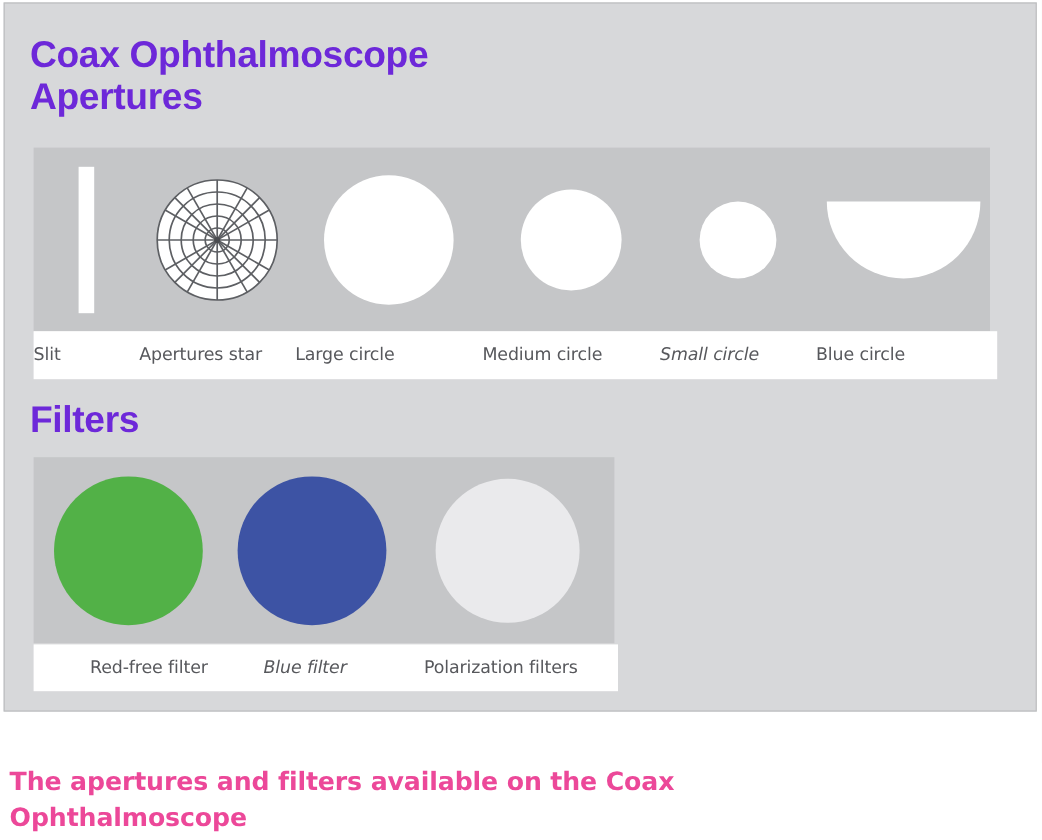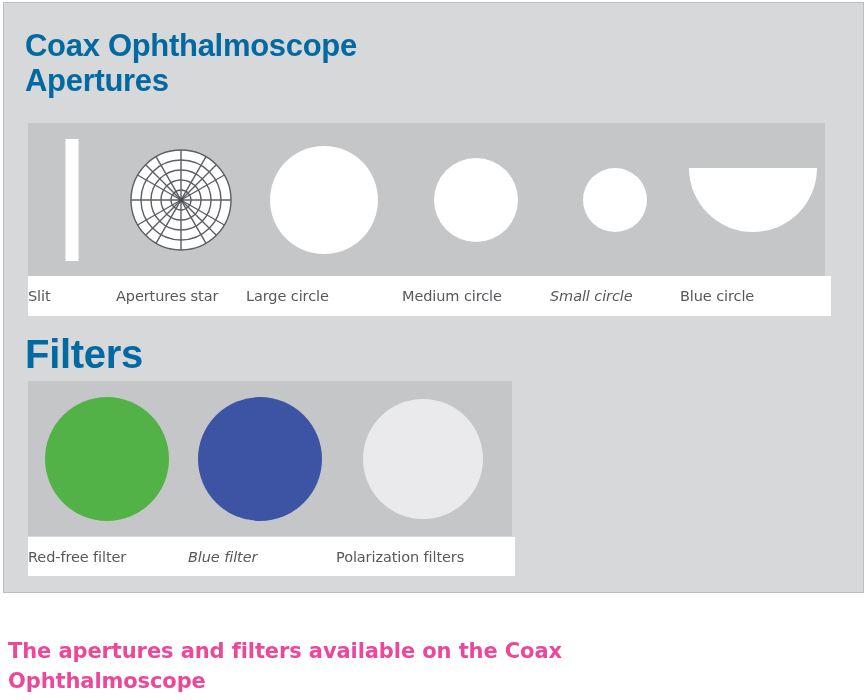--- a/index.html
+++ b/index.html
@@ -31,37 +31,37 @@
     width: 861px;
     height: 591px;
     background: #d7d8da;
     border: 1px solid #bdbec0;
     box-sizing: border-box;
   }
 
   
   .section-heading {
     position: absolute;
-    color: #0369a1;
+    color: #6d28d9;
     font-weight: 700;
     letter-spacing: -0.3px;
     line-height: 1.14;
     white-space: pre-line;
     font-stretch: condensed;
   }
   #apertures-heading {
     left: 21px;
     top: 25px;
     font-size: 31px;
     width: 520px;
   }
   #filters-heading {
     left: 21px;
     top: 329px;
-    font-size: 40px;
+    font-size: 31px;
   }
 
   
   .display-panel {
     position: absolute;
     background: #c5c6c8;
   }
   .label-strip {
     position: absolute;
     background: #ffffff;
@@ -264,21 +264,21 @@
         <div class="filter-disc" id="shape-blue-filter" style="background:#3d53a4;"></div>
       </div>
 
       <div class="filter-cell" style="left:306px; width:178px;">
         <div class="filter-disc" id="shape-polarization-filter" style="background:#eaeaec;"></div>
       </div>
 
     </div>
 
     <div class="label-strip" id="filters-strip">
-      <div class="item-label" style="width:160px;">Red-free filter</div>
+      <div class="item-label" style="width:160px;padding-left:47px;">Red-free filter</div>
       <div class="item-label" style="width:148px;font-style:italic;">Blue filter</div>
       <div class="item-label" style="width:179px;">Polarization filters</div>
     </div>
 
   </div>
 
   <div id="figure-caption">The apertures and filters available on the Coax Ophthalmoscope</div>
 
 </div>
 

